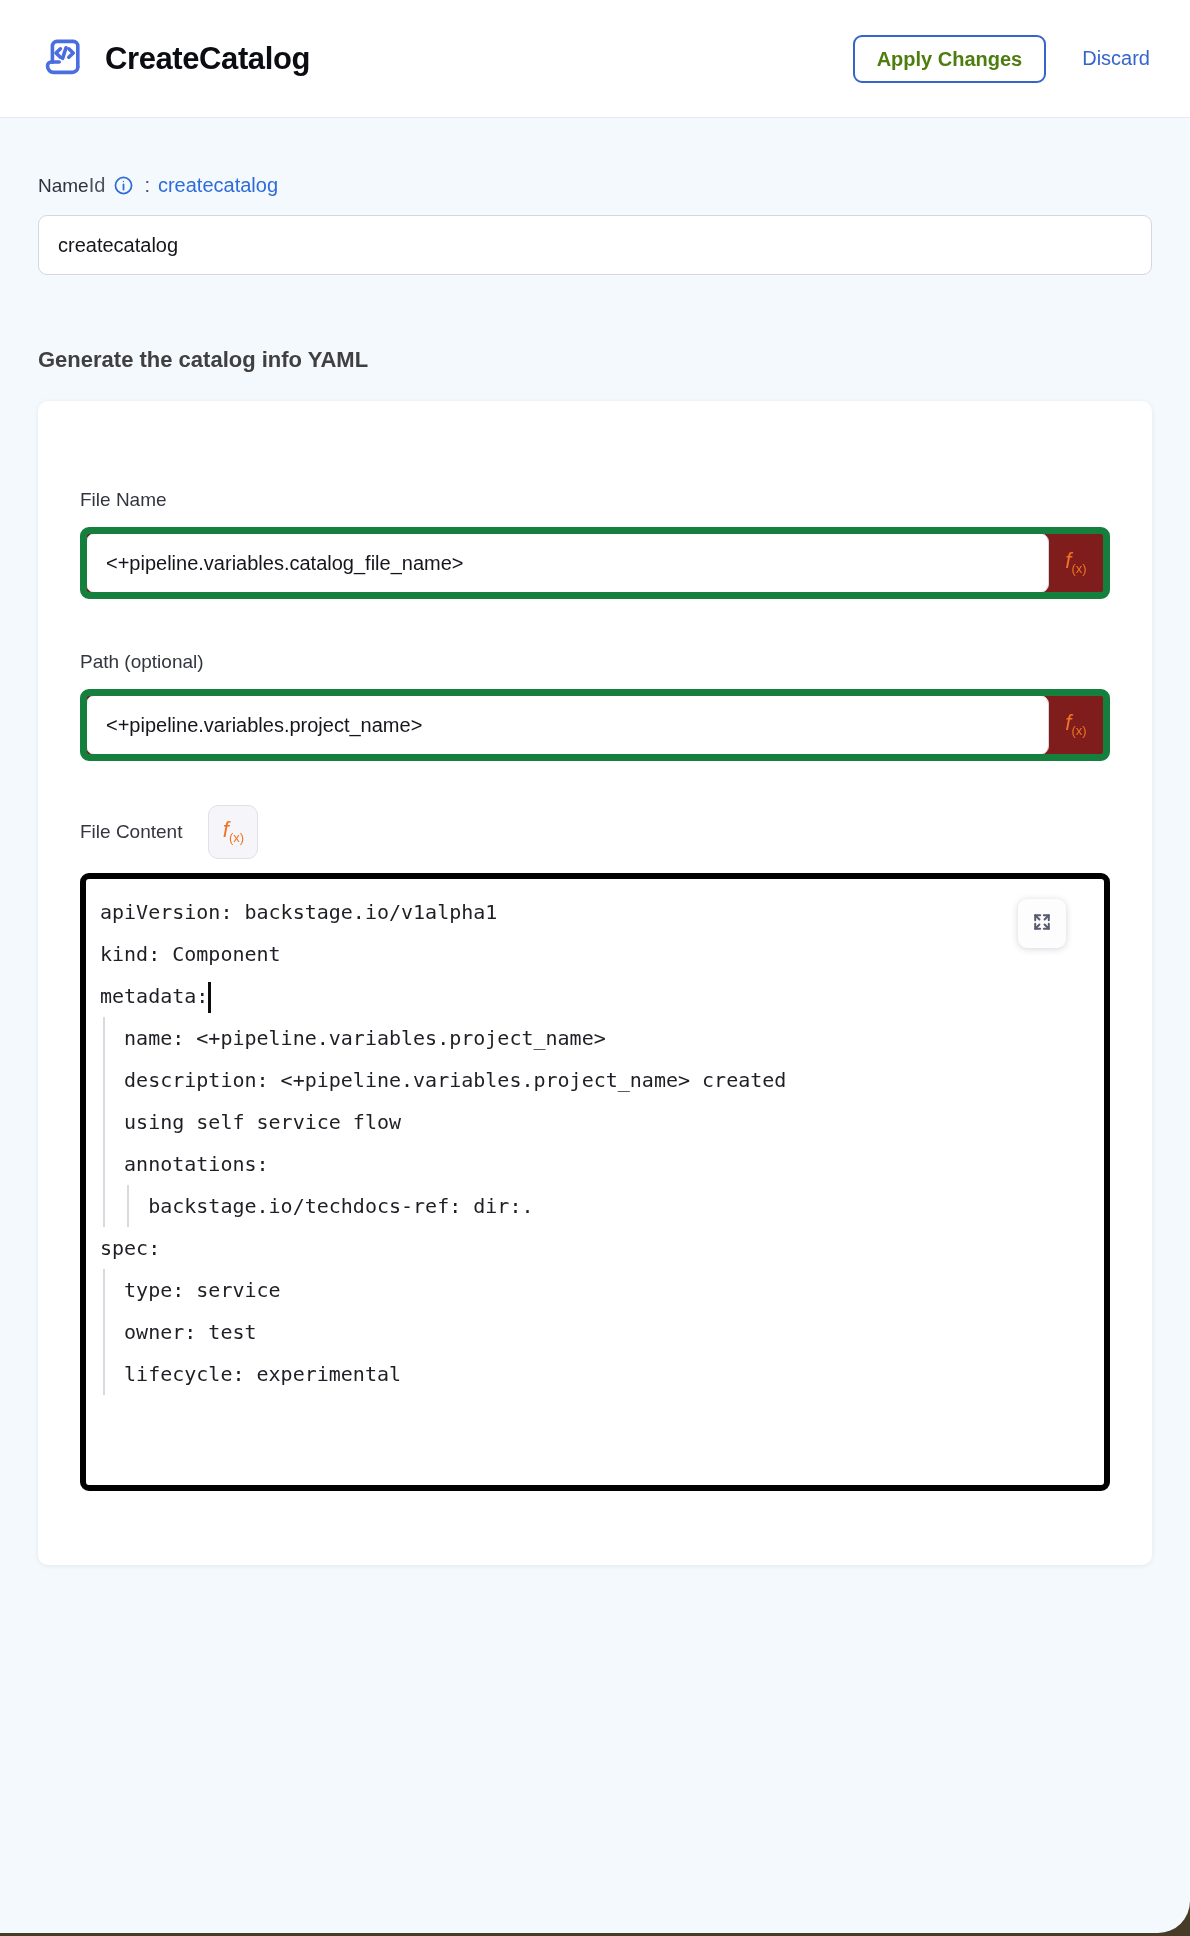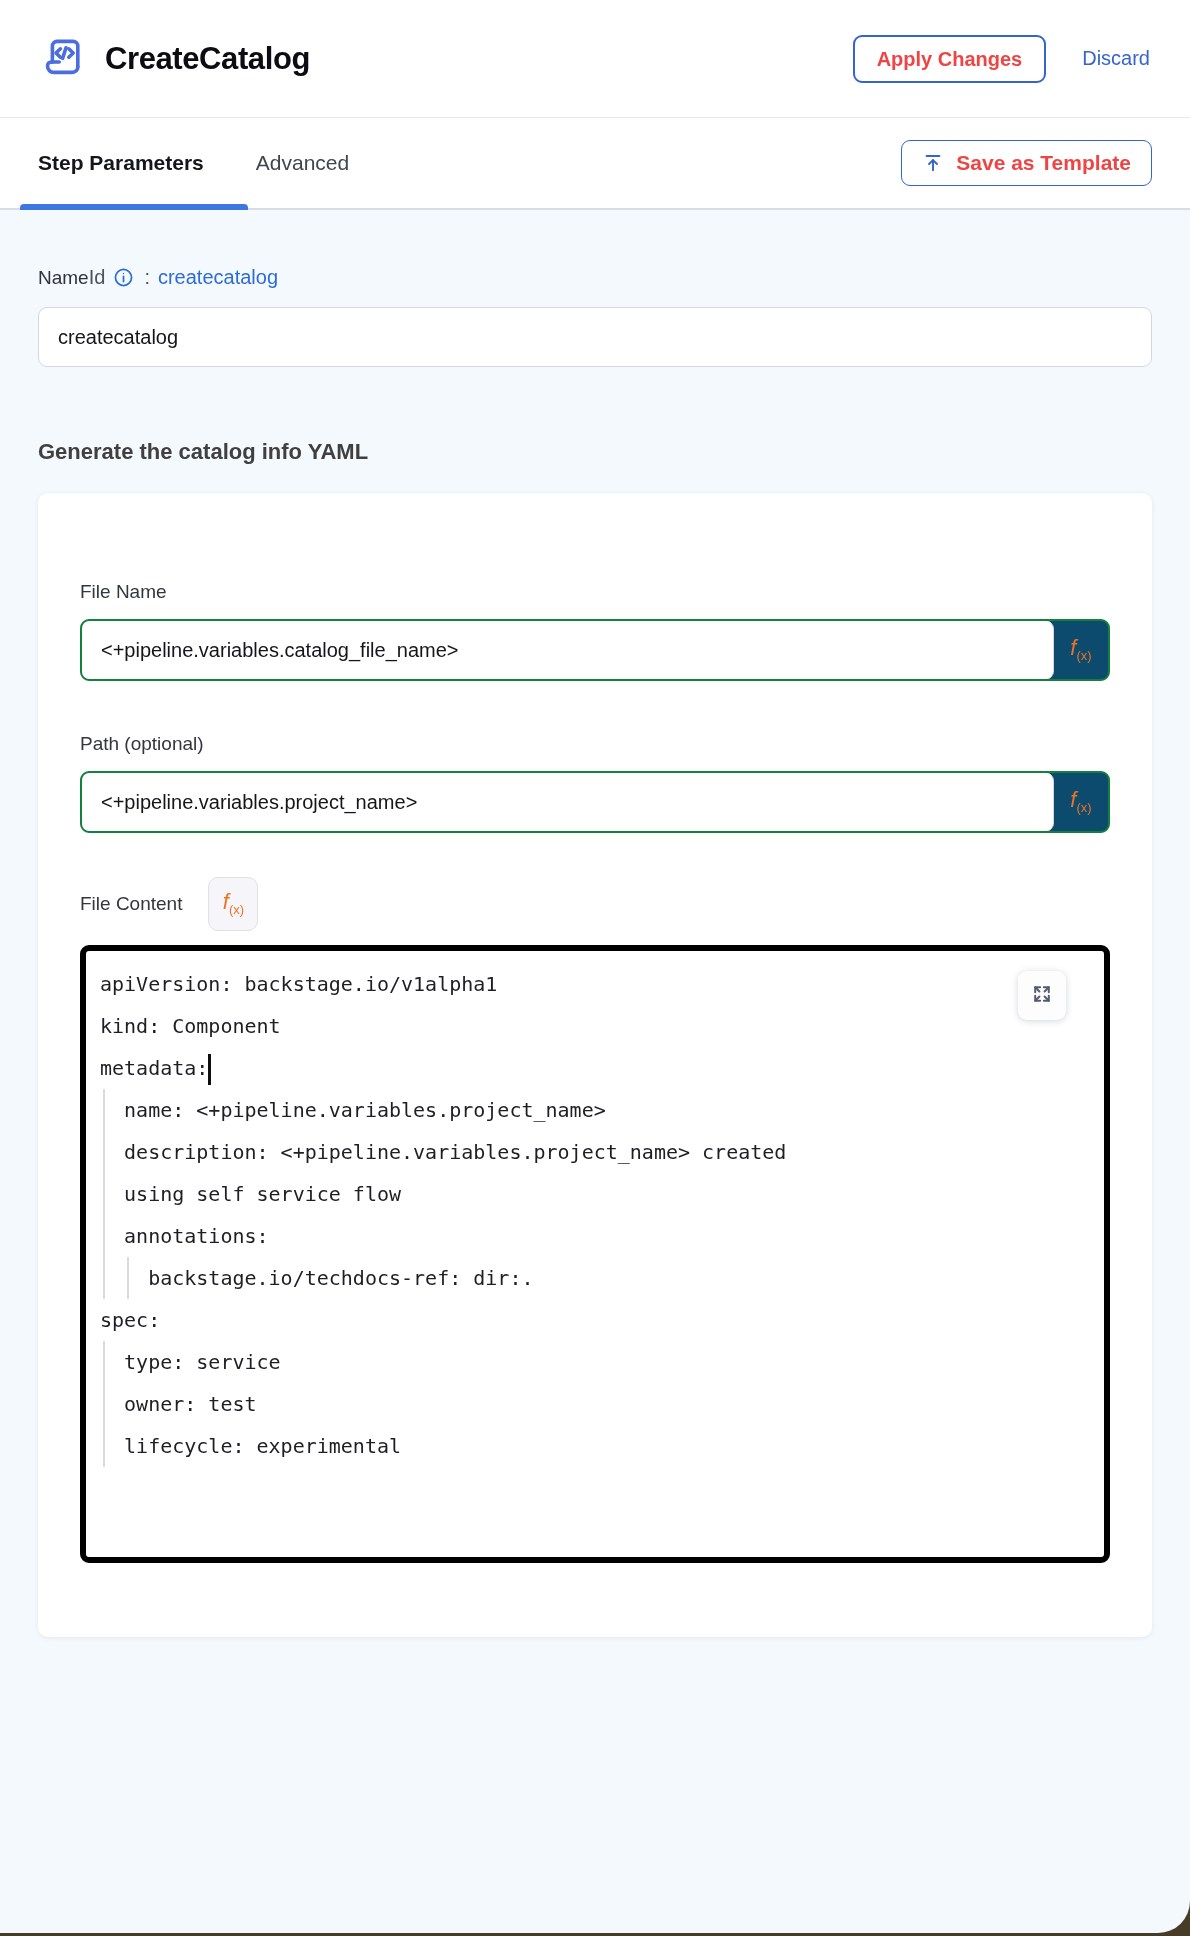--- a/index.html
+++ b/index.html
@@ -22,21 +22,21 @@
   .hdr-top {
     height:118px; display:flex; align-items:center; justify-content:space-between;
     padding:0 40px; border-bottom:1px solid #e8eaf0;
   }
   .hdr-title-group { display:flex; align-items:center; gap:17px; }
   .step-icon { width:48px; height:48px; display:inline-flex; }
   .page-title { margin:0; font-size:31px; font-weight:700; color:#0c0d12; letter-spacing:-0.4px; }
   .hdr-actions { display:flex; align-items:center; gap:36px; }
   .btn-outline {
     font-family:"Liberation Sans", sans-serif;
-    font-size:20px; font-weight:700; color:#ef4444;
+    font-size:20px; font-weight:700; color:#4d7c0f;
     background:#fff; border:2px solid #3565cb; border-radius:9px;
     padding:10px 22px; cursor:pointer; line-height:1.2;
   }
   .btn-text {
     font-family:"Liberation Sans", sans-serif;
     font-size:20px; font-weight:400; color:#3565cb;
     background:none; border:none; padding:0; cursor:pointer;
   }
   .hdr-tabs {
     position:relative; height:92px; background:#fff;
@@ -67,22 +67,22 @@
     padding:0 19px; outline:none;
   }
   .section-heading { margin:72px 0 0; font-size:22px; font-weight:700; color:#404040; }
   .card {
     margin-top:28px; background:#fff; border-radius:10px;
     box-shadow:0 1px 5px rgba(25,35,70,.08);
     padding:88px 42px 74px;
   }
   .block-label { display:block; font-size:19px; color:#33363f; margin-bottom:16px; }
   .input-fx {
-    display:flex; height:62px; background:#0c4a6e;
-    border:2px solid #15803d; border-radius:9px; overflow:hidden;
+    display:flex; height:72px; background:#7f1d1d;
+    border:7px solid #15803d; border-radius:9px; overflow:hidden;
   }
   .input-fx input {
     flex:1; margin:-1px 0 -1px -1px;
     border:1px solid #d8d5e2; border-radius:9px; background:#fff;
     font-family:"Liberation Sans", sans-serif; font-size:20px; color:#15161c;
     padding:0 19px; outline:none;
   }
   .fx-tail { width:54px; display:flex; align-items:center; justify-content:center; cursor:pointer; }
   .fx-glyph { color:#ee7424; font-size:22px; font-style:italic; font-weight:400; line-height:1; white-space:nowrap; }
   .fx-glyph sub { font-size:13px; font-style:normal; }
@@ -134,37 +134,20 @@
           </svg>
         </span>
         <h1 class="page-title">CreateCatalog</h1>
       </div>
       <div class="hdr-actions">
         <button class="btn-outline">Apply Changes</button>
         <button class="btn-text">Discard</button>
       </div>
     </div>
 
-    <div class="hdr-tabs">
-      <div class="tabs">
-        <div class="tab active">Step Parameters</div>
-        <div class="tab">Advanced</div>
-      </div>
-      <button class="btn-outline btn-template">
-        <span>
-          <svg width="22" height="22" viewBox="0 0 24 24" fill="none" stroke="#3565cb" stroke-width="2.1" stroke-linecap="round" stroke-linejoin="round">
-            <path d="M5 4.4 h14"></path>
-            <path d="M12 20 V9"></path>
-            <path d="M7.7 13.1 L12 8.8 l4.3 4.3"></path>
-          </svg>
-        </span>
-        <span>Save as Template</span>
-      </button>
-      <div class="tab-underline"></div>
-    </div>
   </header>
 
   <main class="content">
 
     <div class="name-row">
       <span class="fld-label">Name</span>
       <div class="id-group">
         <span>Id</span>
         <span class="info-icon">
           <svg width="21" height="21" viewBox="0 0 24 24" fill="none" stroke="#2e6cd9" stroke-width="2">

